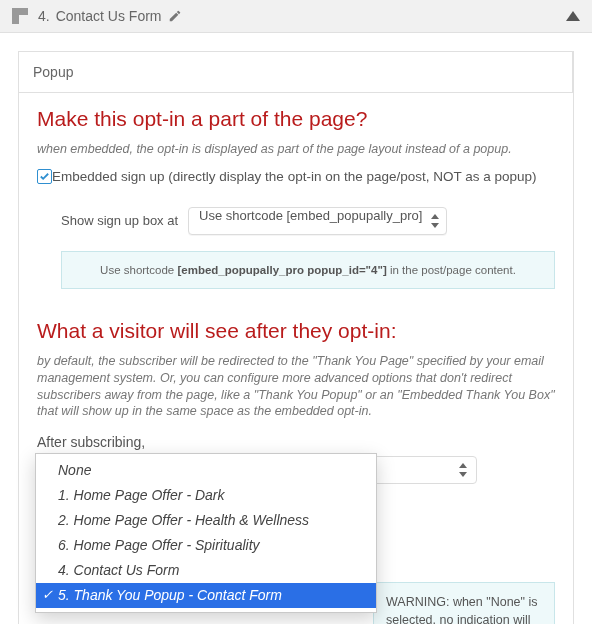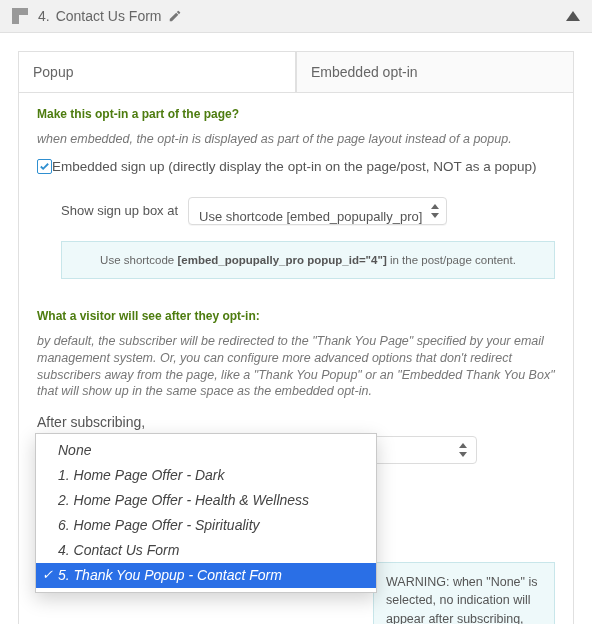--- a/index.html
+++ b/index.html
@@ -9,28 +9,28 @@
   .header-icon::after { content: ""; position: absolute; right: 0; bottom: 0; width: 9px; height: 9px; background: #f1f1f1; }
   .header-title { color: #666; font-size: 14px; flex: 1; display: flex; align-items: center; gap: 6px; }
   .pencil-icon { width: 14px; height: 14px; }
   .collapse { width: 0; height: 0; border-left: 7px solid transparent; border-right: 7px solid transparent; border-bottom: 10px solid #555; cursor: pointer; }
   .panel { border: 1px solid #e0e0e0; margin: 18px; }
   .tabs { display: flex; border-bottom: 1px solid #e0e0e0; }
   .tab { flex: 1; padding: 12px 14px; font-size: 14px; color: #666; cursor: pointer; }
   .tab.active { border-right: 1px solid #e0e0e0; background: #fff; }
   .tab.inactive { background: #fafafa; border-left: 1px solid #e0e0e0; }
   .content { padding: 14px 18px 22px; }
-  .section-title { color: #4d7c0f; font-size: 12px; font-weight: 700; }
+  .section-title { color: #b91c1c; font-size: 21px; font-weight: 400; }
   .section-sub { font-style: italic; color: #777; font-size: 12.5px; margin-top: 10px; line-height: 1.35; }
   .row-check { display: flex; align-items: flex-start; margin-top: 10px; }
   .checkbox { width: 15px; height: 15px; border: 1px solid #2f8fd0; border-radius: 2px; display: flex; align-items: center; justify-content: center; flex-shrink: 0; margin-top: 1px; cursor: pointer; }
   .checkbox svg { width: 11px; height: 11px; }
   .check-label { color: #555; font-size: 13.5px; line-height: 1.4; }
   .row-select { display: flex; align-items: center; margin-top: 20px; gap: 10px; padding-left: 24px; }
-  .select { position: relative; border: 1px solid #dcdcdc; border-radius: 4px; background: #fff; box-shadow: 0 1px 0 rgba(0,0,0,0.04); height: 28px; display: flex; align-items: flex-end; padding: 0 24px 0 10px; font-size: 13px; color: #555; cursor: pointer; }
+  .select { position: relative; border: 1px solid #dcdcdc; border-radius: 4px; background: #fff; box-shadow: 0 1px 0 rgba(0,0,0,0.04); height: 28px; display: flex; align-items: flex-start; padding: 0 24px 0 10px; font-size: 13px; color: #555; cursor: pointer; }
   .select-arrows { position: absolute; right: 6px; top: 50%; transform: translateY(-50%); width: 10px; height: 14px; }
   .select-arrows::before, .select-arrows::after { content: ""; position: absolute; left: 1px; width: 0; height: 0; border-left: 4px solid transparent; border-right: 4px solid transparent; }
   .select-arrows::before { top: 0; border-bottom: 5px solid #666; }
   .select-arrows::after { bottom: 0; border-top: 5px solid #666; }
   .info-box { margin: 16px 0 1px 24px; border: 1px solid #c8e6ea; background: #eef9fa; padding: 12px 14px; font-size: 11.5px; color: #666; text-align: center; }
   .info-box b { color: #555; }
   .section2 { margin-top: 30px; }
   .after-label { margin-top: 14px; font-size: 14px; color: #555; }
   .after-select-wrap { position: relative; margin-top: 6px; }
   .after-select-shell { border: 1px solid #dcdcdc; border-radius: 4px; height: 28px; width: 440px; position: relative; background: #fff; }
@@ -53,21 +53,20 @@
     <svg class="pencil-icon" viewBox="0 0 24 24" fill="#777">
         <path d="M3 17.25V21h3.75l11-11-3.75-3.75-11 11zM20.7 7.04a1 1 0 0 0 0-1.41l-2.34-2.34a1 1 0 0 0-1.41 0l-1.83 1.83 3.75 3.75 1.83-1.83z"></path>
       </svg>
   </div>
   <div class="collapse"></div>
 </div>
 
 <div class="panel">
   <div class="tabs">
     <div class="tab active">Popup</div>
-    <div class="tab inactive">Embedded opt-in</div>
   </div>
   <div class="content">
 
     <div class="section-title">Make this opt-in a part of the page?</div>
     <div class="section-sub">when embedded, the opt-in is displayed as part of the page layout instead of a popup.</div>
 
     <div class="row-check">
       <div class="checkbox">
         <svg viewBox="0 0 24 24" fill="none" stroke="#2f8fd0" stroke-width="4">
             <polyline points="4 12 9 17 20 6"></polyline>

